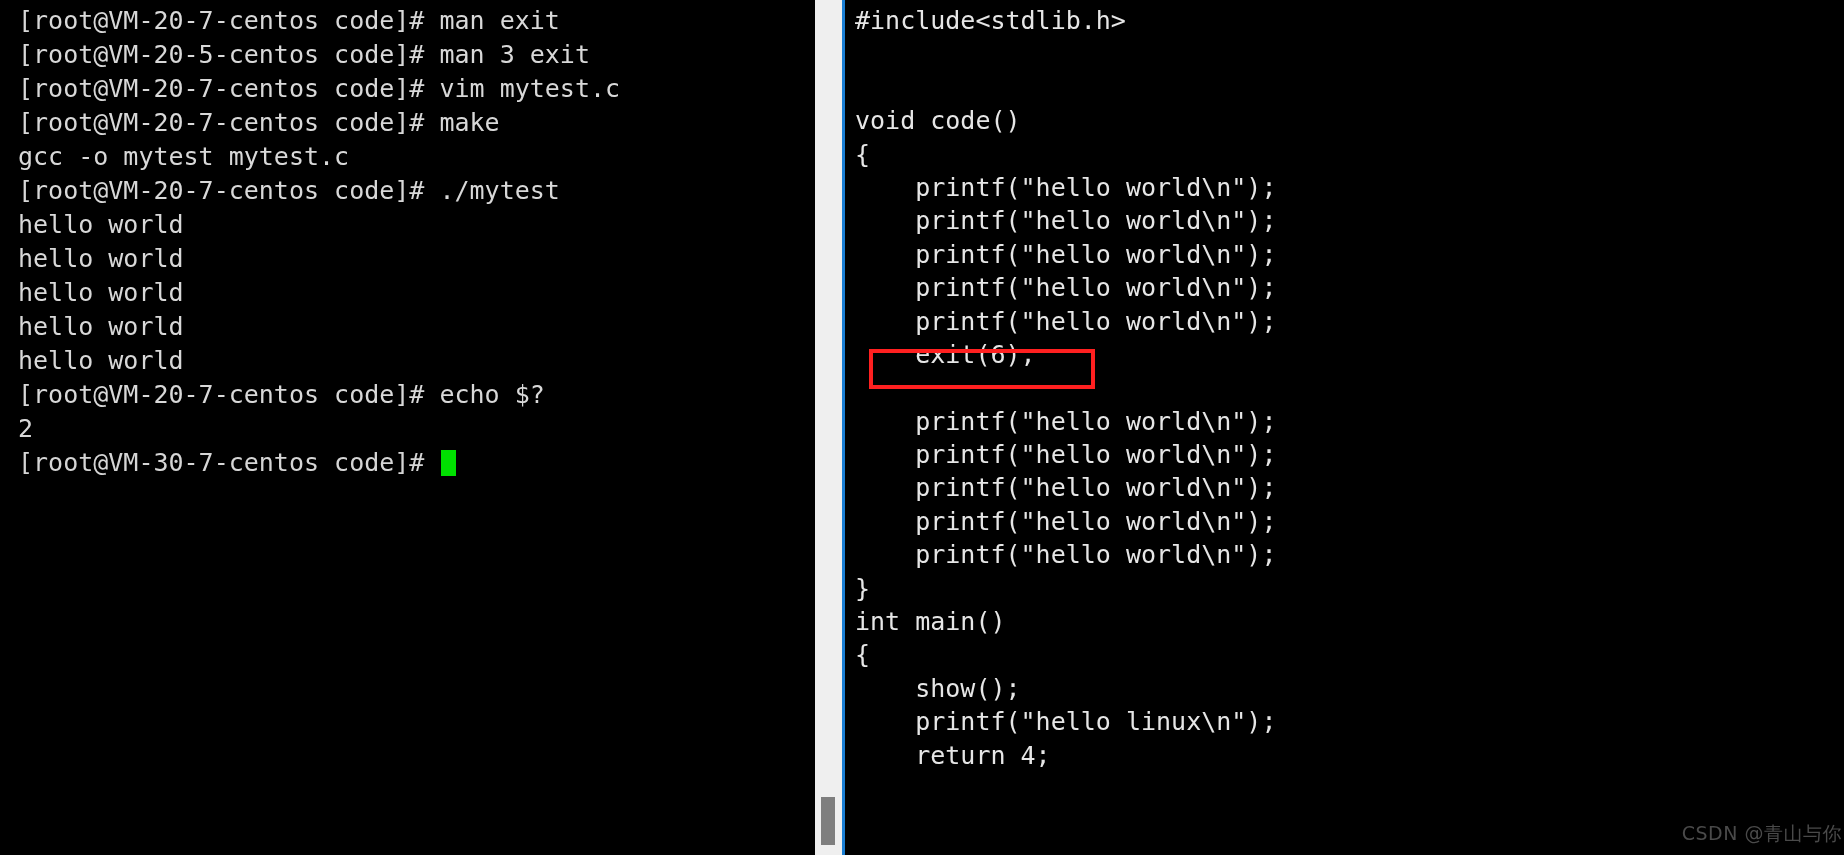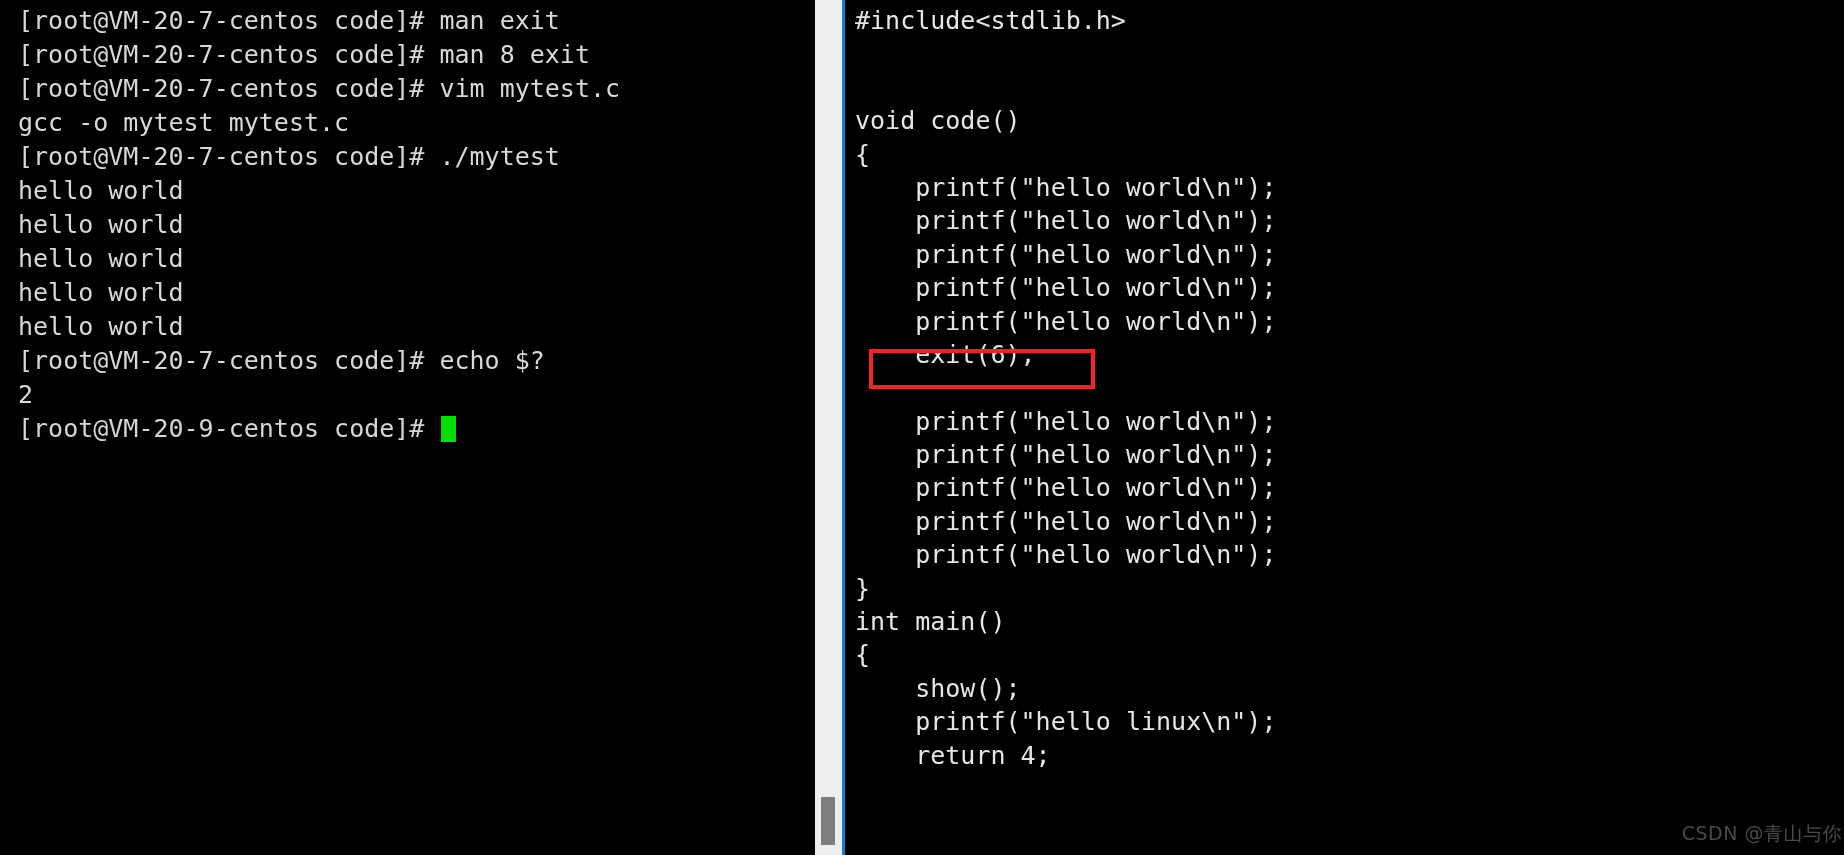--- a/index.html
+++ b/index.html
@@ -122,32 +122,33 @@
   }
 </style>
 </head>
 <body>
 
 <div id="screen">
 
   <div id="terminal-pane">
     <div id="terminal-lines">
         <div class="term-line">[root@VM-20-7-centos code]# man exit</div>
-        <div class="term-line">[root@VM-20-7-centos code]# man 8 exit</div>
+        <div class="term-line">[root@VM-20-5-centos code]# man 3 exit</div>
         <div class="term-line">[root@VM-20-7-centos code]# vim mytest.c</div>
+        <div class="term-line">[root@VM-20-7-centos code]# make</div>
         <div class="term-line">gcc -o mytest mytest.c</div>
         <div class="term-line">[root@VM-20-7-centos code]# ./mytest</div>
         <div class="term-line">hello world</div>
         <div class="term-line">hello world</div>
         <div class="term-line">hello world</div>
         <div class="term-line">hello world</div>
         <div class="term-line">hello world</div>
         <div class="term-line">[root@VM-20-7-centos code]# echo $?</div>
         <div class="term-line">2</div>
-        <div class="term-line"><span class="prompt">[root@VM-20-9-centos code]# </span><span class="cursor-block" style="background: rgb(0, 224, 0);"></span></div>
+        <div class="term-line"><span class="prompt">[root@VM-30-7-centos code]# </span><span class="cursor-block" style="background: rgb(0, 224, 0);"></span></div>
       </div>
   </div>
 
   <div id="divider" style="background: rgb(239, 239, 239); border-right-color: rgb(26, 127, 212);">
     <div id="scroll-thumb" style="background: rgb(126, 126, 126);"></div>
   </div>
 
   <div id="code-pane">
     <div id="code-lines">
         <div class="code-line">#include&lt;stdlib.h&gt;</div>

